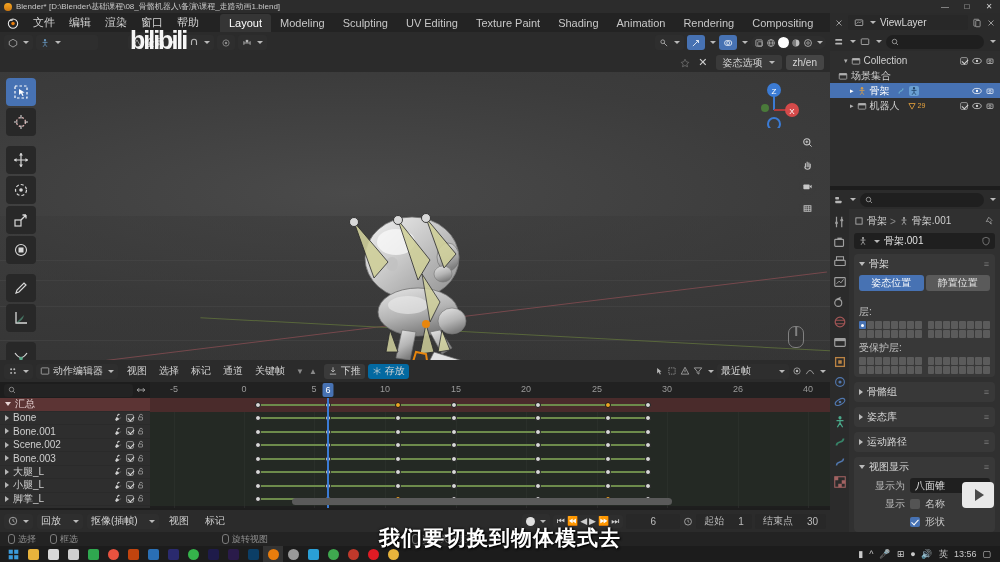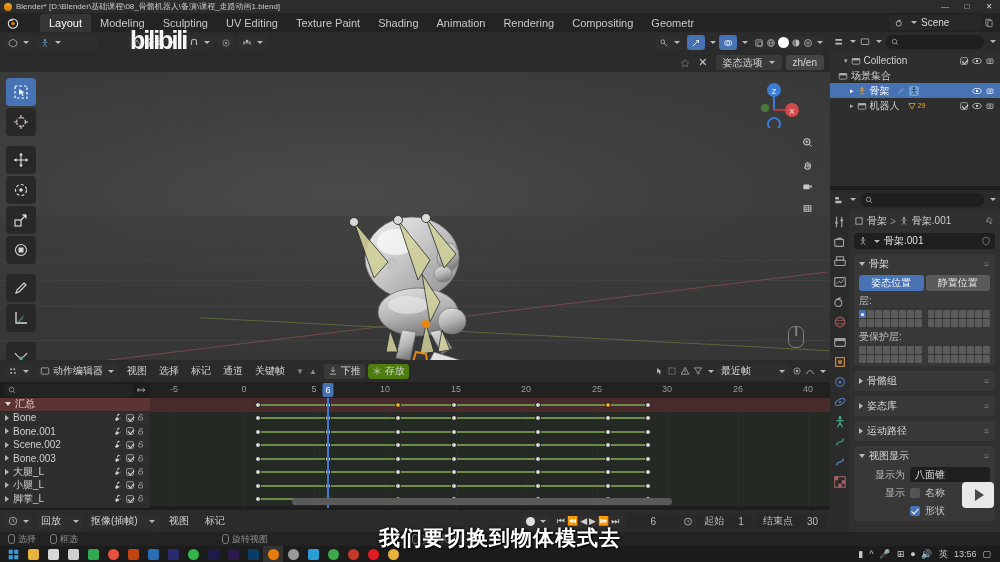--- a/index.html
+++ b/index.html
@@ -173,21 +173,21 @@
   .props-body{position:absolute;left:849px;top:209px;width:151px;height:331px;background:#303030;
     padding:4px 5px;overflow:hidden;}
   .breadcrumb{display:flex;align-items:center;gap:3px;font-size:10px;color:#cfcfcf;height:16px;}
   .id-field{display:flex;align-items:center;gap:4px;background:#1f1f1f;border-radius:3px;height:16px;
     padding:0 4px;margin-top:4px;font-size:10px;color:#e0e0e0;}
   .panel{margin-top:5px;background:#383838;border-radius:4px;padding:3px 5px;}
   .panel-hd{display:flex;align-items:center;gap:4px;font-size:10px;color:#dcdcdc;height:14px;}
   .chev{width:0;height:0;border-top:3px solid transparent;border-bottom:3px solid transparent;border-left:4px solid #bbb;}
   .chev.open{border-left:3px solid transparent;border-right:3px solid transparent;border-top:4px solid #bbb;border-bottom:0;}
   .grip{margin-left:auto;color:#777;font-size:9px;letter-spacing:1px;}
-  .segbtns{display:flex;gap:2px;margin:4px 0 3px;}
+  .segbtns{display:flex;gap:2px;margin:4px 0 14px;}
   .segbtn{flex:1;height:16px;border-radius:3px;background:#5a5a5a;color:#e8e8e8;font-size:10px;
     display:flex;align-items:center;justify-content:center;}
   .segbtn.on{background:#4772b3;color:#fff;}
   .plabel{font-size:10px;color:#c3c3c3;margin:3px 0 2px;}
   .layergrid{display:flex;gap:6px;}
   .lgcol{display:grid;grid-template-columns:repeat(8,1fr);grid-auto-rows:8px;gap:1px;flex:1;}
   .lcell{background:#5b5b5b;border-radius:1px;}
   .lcell.on{background:#4772b3;}
   .lcell.on:after{content:"";display:block;width:3px;height:3px;background:#fff;border-radius:50%;margin:2.5px auto;}
   .prow{display:flex;align-items:center;gap:5px;font-size:10px;color:#c8c8c8;margin-top:4px;}
@@ -237,20 +237,27 @@
       <div class="tb-btn close">✕</div>
     </div>
   </div>
 
   <div class="topbar">
     <svg class="blender-logo" viewBox="0 0 24 24">
       <circle cx="12" cy="13" r="8" fill="none" stroke="#e8e8e8" stroke-width="1.8"></circle>
       <circle cx="12" cy="13" r="3" fill="#e87d0d"></circle>
       <path d="M3 9 L13 5 L11 8 Z" fill="#e8e8e8"></path>
     </svg>
+    <div class="menu">
+      <div class="menu-item">文件</div>
+      <div class="menu-item">编辑</div>
+      <div class="menu-item">渲染</div>
+      <div class="menu-item">窗口</div>
+      <div class="menu-item">帮助</div>
+    </div>
     <div class="wstabs">
       <div class="wstab active">Layout</div>
       <div class="wstab">Modeling</div>
       <div class="wstab">Sculpting</div>
       <div class="wstab">UV Editing</div>
       <div class="wstab">Texture Paint</div>
       <div class="wstab">Shading</div>
       <div class="wstab">Animation</div>
       <div class="wstab">Rendering</div>
       <div class="wstab">Compositing</div>
@@ -265,20 +272,40 @@
         <span class="arrow-dn"></span>
         <span>Scene</span>
       </div>
       <svg class="mini-ico" viewBox="0 0 16 16">
         <rect x="3" y="2" width="8" height="11" rx="1" fill="none" stroke="#c5c5c5" stroke-width="1.2"></rect>
         <rect x="6" y="4" width="7" height="10" rx="1" fill="#2b2b2b" stroke="#c5c5c5" stroke-width="1.2"></rect>
       </svg>
     </div>
   </div>
 
+  <div class="out-header">
+    <svg class="mini-ico" viewBox="0 0 16 16">
+      <path d="M4 4 L12 12 M12 4 L4 12" stroke="#bdbdbd" stroke-width="1.4"></path>
+    </svg>
+    <div class="scene-field" style="flex:1">
+      <svg class="mini-ico" viewBox="0 0 16 16">
+        <rect x="2" y="3" width="12" height="9" rx="1" fill="none" stroke="#cfcfcf" stroke-width="1.3"></rect>
+        <path d="M4 9 L7 6 L9 8 L12 5" stroke="#cfcfcf" stroke-width="1.1" fill="none"></path>
+      </svg>
+      <span class="arrow-dn"></span>
+      <span>ViewLayer</span>
+    </div>
+    <svg class="mini-ico" viewBox="0 0 16 16">
+      <rect x="3" y="2" width="8" height="11" rx="1" fill="none" stroke="#c5c5c5" stroke-width="1.2"></rect>
+      <rect x="6" y="4" width="7" height="10" rx="1" fill="#2b2b2b" stroke="#c5c5c5" stroke-width="1.2"></rect>
+    </svg>
+    <svg class="mini-ico" viewBox="0 0 16 16">
+      <path d="M4 4 L12 12 M12 4 L4 12" stroke="#bdbdbd" stroke-width="1.4"></path>
+    </svg>
+  </div>
 
   <div class="out-header2">
     <svg class="mini-ico" viewBox="0 0 16 16">
       <rect x="2" y="3" width="11" height="3" rx="1" fill="#cfcfcf"></rect>
       <rect x="2" y="9" width="11" height="3" rx="1" fill="#cfcfcf"></rect>
     </svg>
     <span class="arrow-dn"></span>
     <svg class="mini-ico" viewBox="0 0 16 16">
       <rect x="2" y="3" width="12" height="9" rx="1" fill="none" stroke="#cfcfcf" stroke-width="1.3"></rect>
     </svg>
@@ -666,21 +693,21 @@
       <div class="menu-item" style="padding:2px 6px;font-size:10px">关键帧</div>
     </div>
     <span style="color:#8a8a8a;font-size:8px;margin:0 2px">▼</span>
     <span style="color:#8a8a8a;font-size:8px;margin:0 4px 0 0">▲</span>
     <div class="hbtn" style="background:#3a3a3a">
       <svg class="mini-ico" viewBox="0 0 16 16">
         <path d="M8 2 L8 9 M5 6.5 L8 9.5 L11 6.5 M3 13 L13 13" stroke="#d8d8d8" stroke-width="1.4" fill="none"></path>
       </svg>
       <span>下推</span>
     </div>
-    <div class="hbtn" style="background:#4d7c0f">
+    <div class="hbtn" style="background:#0369a1">
       <svg class="mini-ico" viewBox="0 0 16 16">
         <path d="M8 2 L8 14 M2.5 5 L13.5 11 M13.5 5 L2.5 11" stroke="#d8d8d8" stroke-width="1.2"></path>
       </svg>
       <span>存放</span>
     </div>
 
     <div class="right">
       <svg class="mini-ico" viewBox="0 0 16 16">
         <path d="M5 3 L5 12 L7.5 9.5 L9.4 13.5 L11 12.8 L9.2 9 L12 8.8 Z" fill="#cfcfcf"></path>
       </svg>

